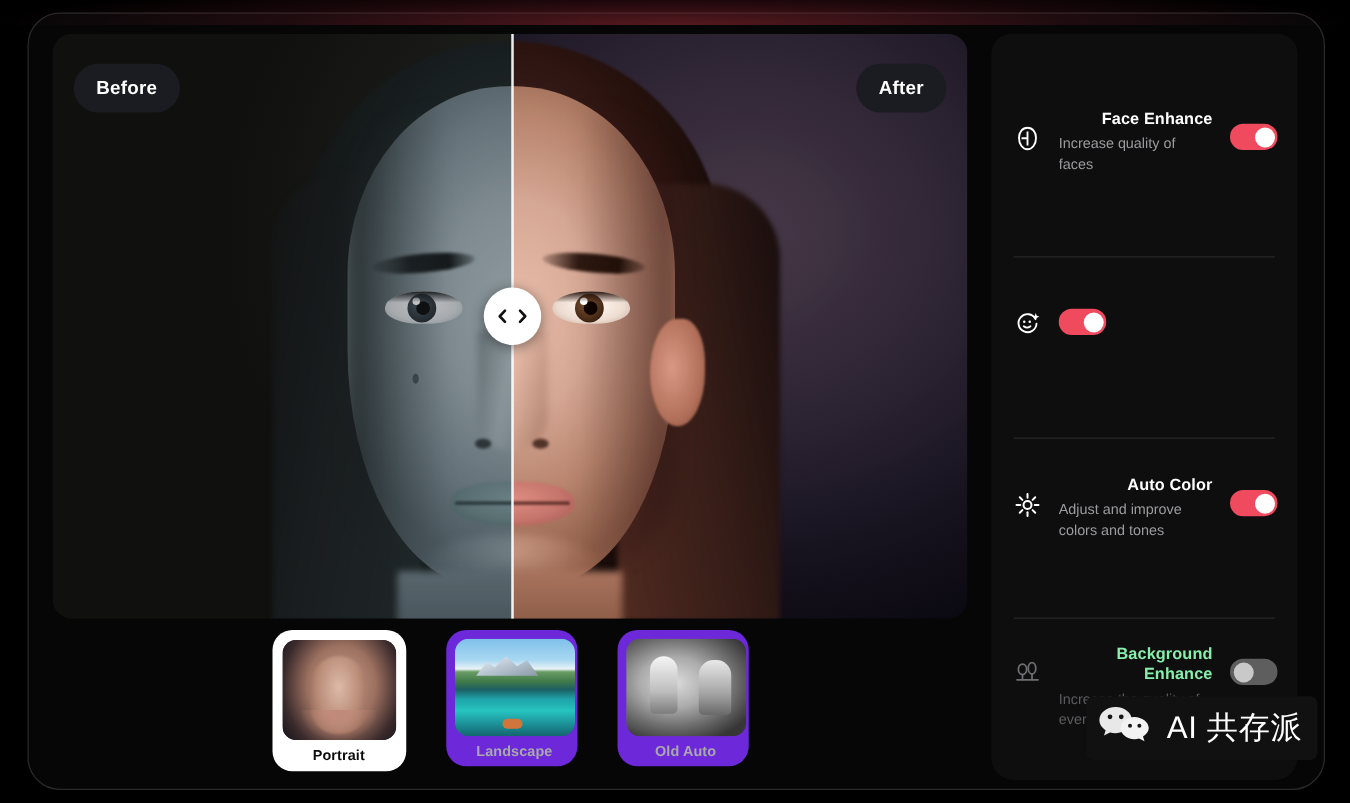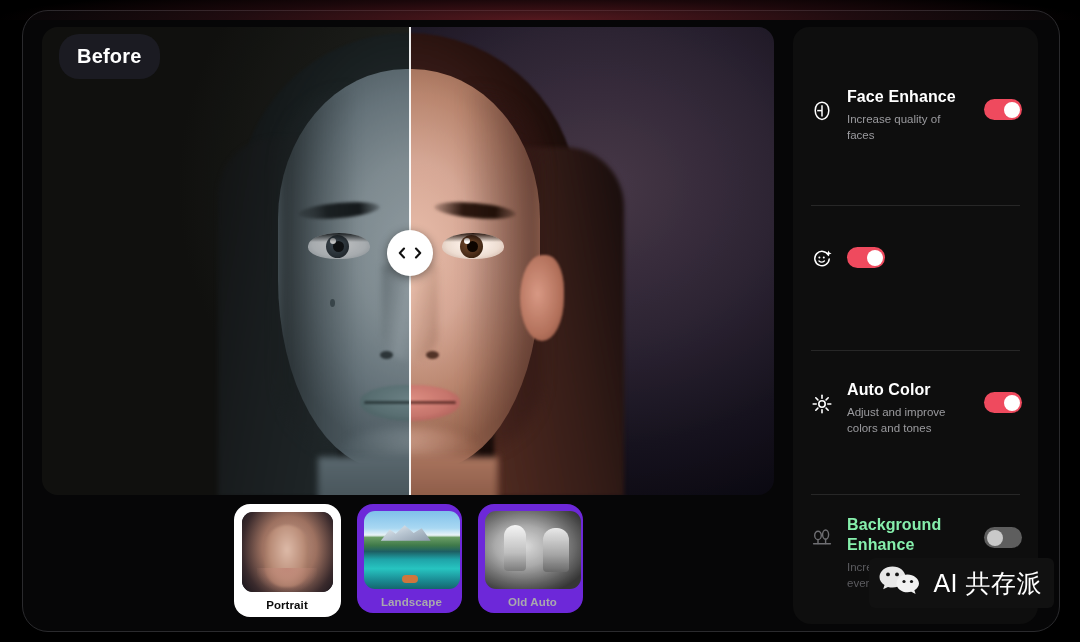--- a/index.html
+++ b/index.html
@@ -265,42 +265,42 @@
     align-items: center;
     justify-content: center;
     gap: 4px;
     z-index: 6;
     cursor: ew-resize;
   }
   .handle svg { display: block; }
 
   .badge {
     position: absolute;
-    top: 7px;
+    top: 24px;
     background: #1b1b22;
     color: #ffffff;
-    font-size: 20px;
+    font-size: 15px;
     font-weight: 700;
     padding: 11px 18px;
     border-radius: 20px;
     z-index: 7;
     letter-spacing: 0.2px;
   }
   .badge.before { left: 17px; }
   .badge.after  { right: 17px; }
 
   
   .thumbs {
     position: absolute;
     left: 42px; top: 504px;
     width: 732px; height: 120px;
     display: flex;
     justify-content: center;
     align-items: flex-start;
-    gap: 16px;
+    gap: 32px;
   }
   .thumb {
     width: 105px;
     border-radius: 16px;
     background: #6d28d9;
     padding: 7px 2px 5px 7px;
     cursor: pointer;
     text-align: center;
   }
   .thumb.selected {
@@ -418,25 +418,26 @@
     flex: 0 0 22px;
     width: 22px;
     display: flex;
     align-items: center;
     justify-content: center;
     color: #ffffff;
     margin-top: 14px;
   }
   .opt-text { flex: 1 1 auto; min-width: 0; }
   .opt-title {
-    font-size: 16px;
+    font-size: 13px;
     font-weight: 700;
     color: #ffffff;
     line-height: 1.25;
     letter-spacing: 0.1px;
+    text-align: right;
   }
   .opt-desc {
     margin-top: 4px;
     font-size: 11.5px;
     color: #9b9b9f;
     line-height: 1.42;
   }
   .toggle {
     flex: 0 0 auto;
     width: 38px; height: 21px;
@@ -572,20 +573,21 @@
     <div class="handle">
       <span>
         <svg width="24" height="12" viewBox="0 0 24 12">
           <path d="M6 1.5 L1.8 6 L6 10.5" fill="none" stroke="#111" stroke-width="2.1" stroke-linecap="round" stroke-linejoin="round"></path>
           <path d="M18 1.5 L22.2 6 L18 10.5" fill="none" stroke="#111" stroke-width="2.1" stroke-linecap="round" stroke-linejoin="round"></path>
         </svg>
       </span>
     </div>
 
     <div class="badge before">Before</div>
+    <div class="badge after">After</div>
   </div>
 
   <div class="thumbs">
 
     <div class="thumb selected">
       <div class="thumb-img">
         <div class="art-portrait"></div>
       </div>
       <div class="thumb-label">Portrait</div>
     </div>

